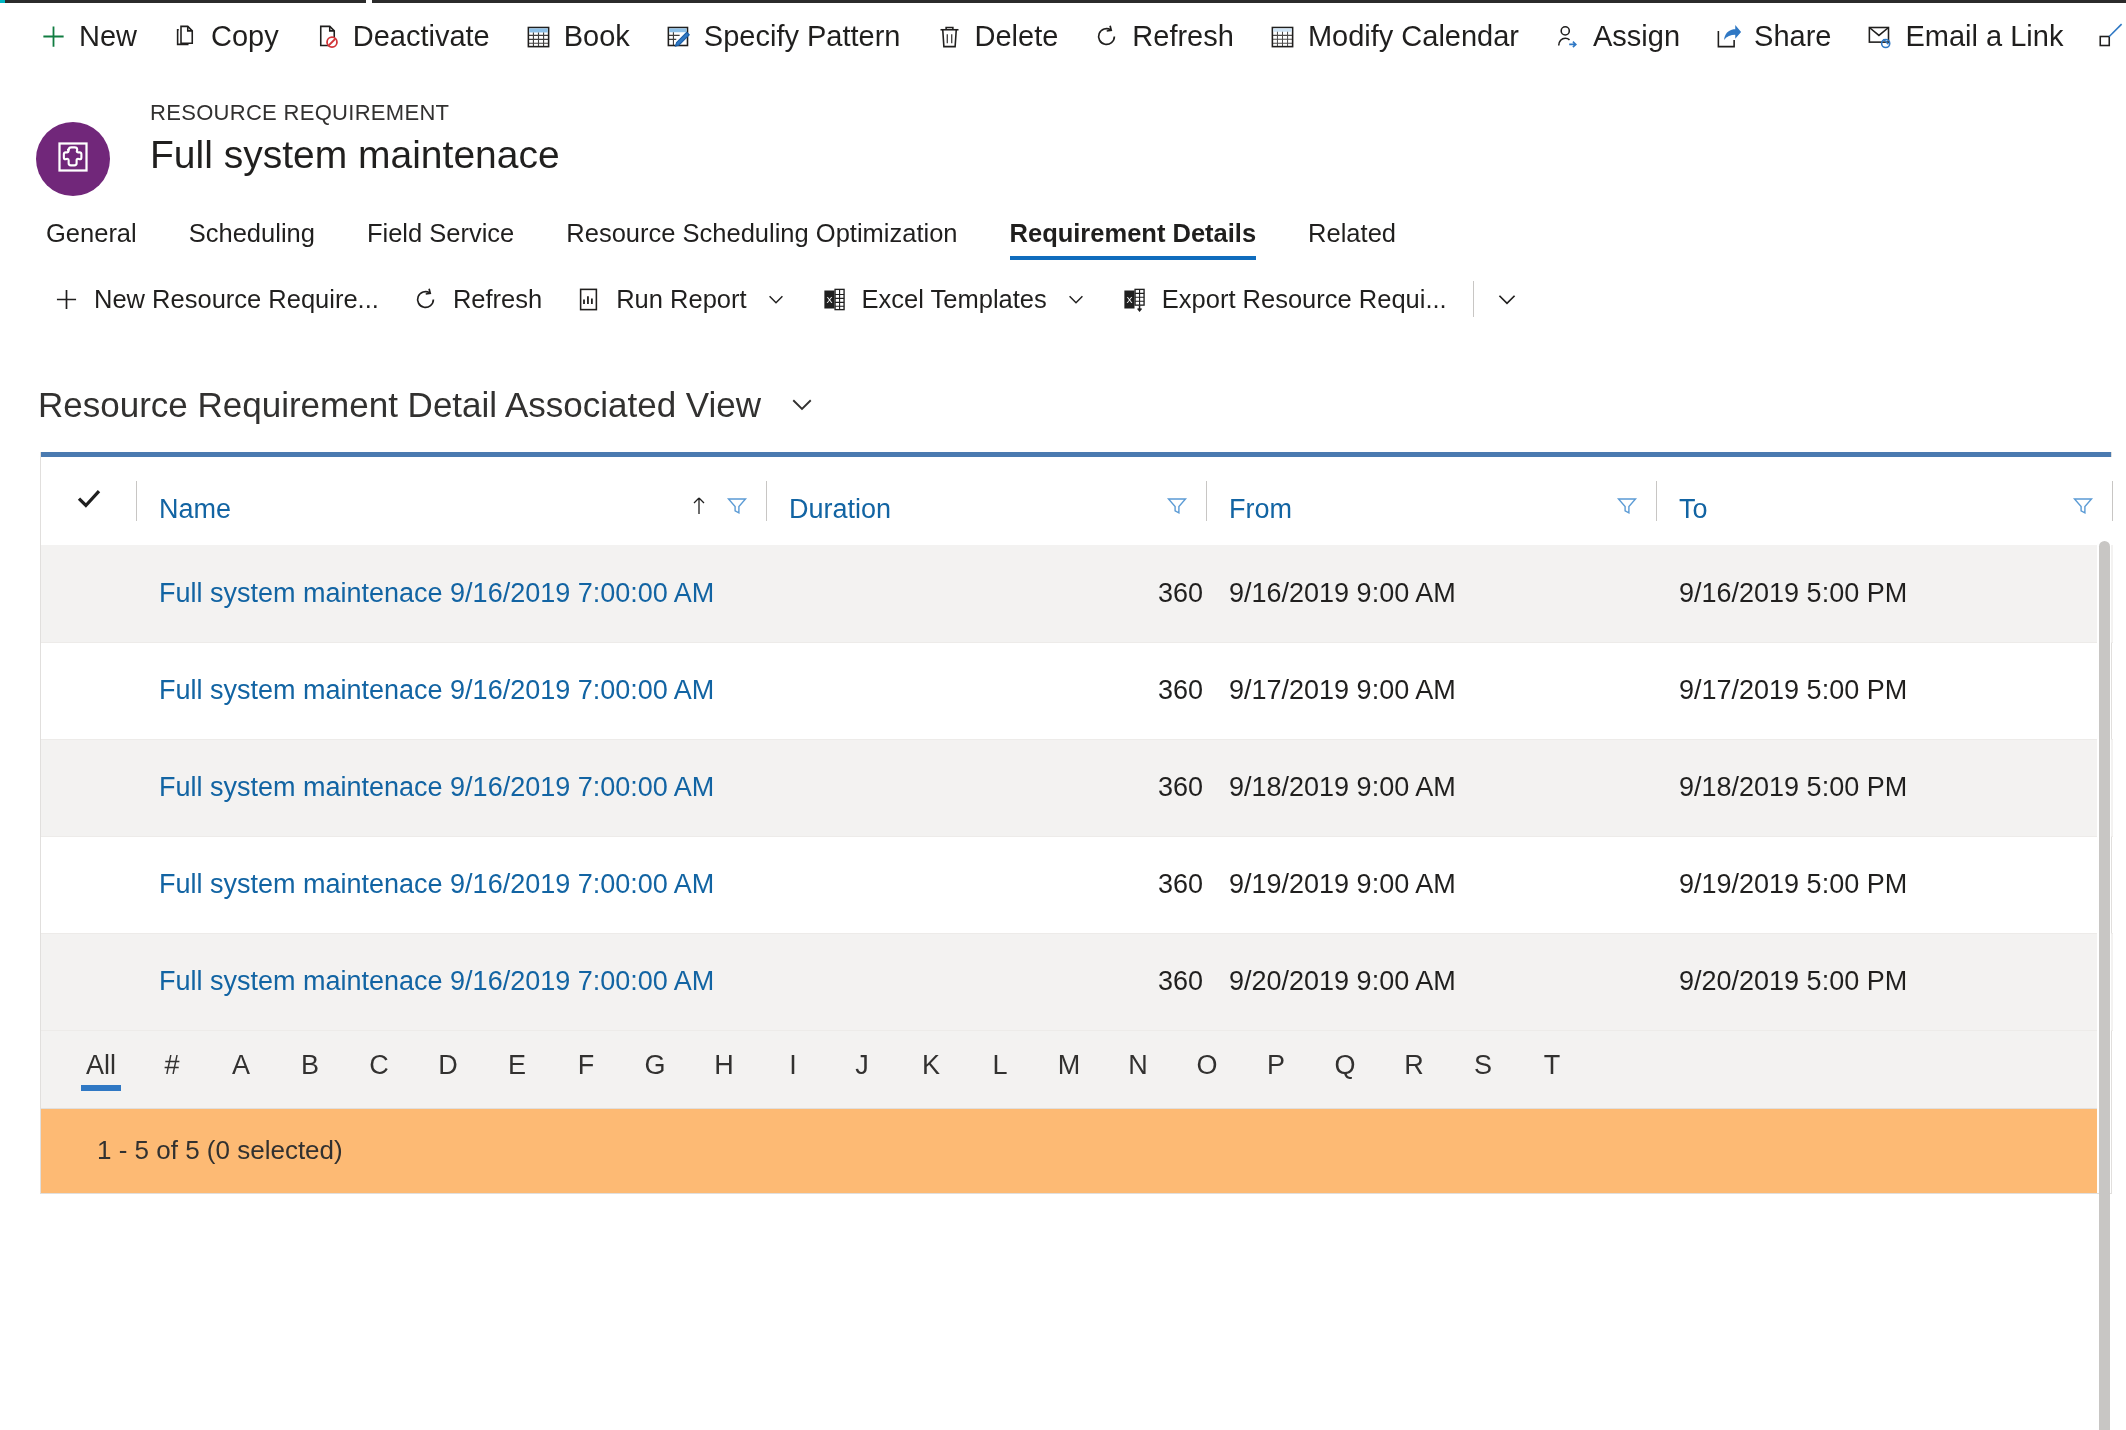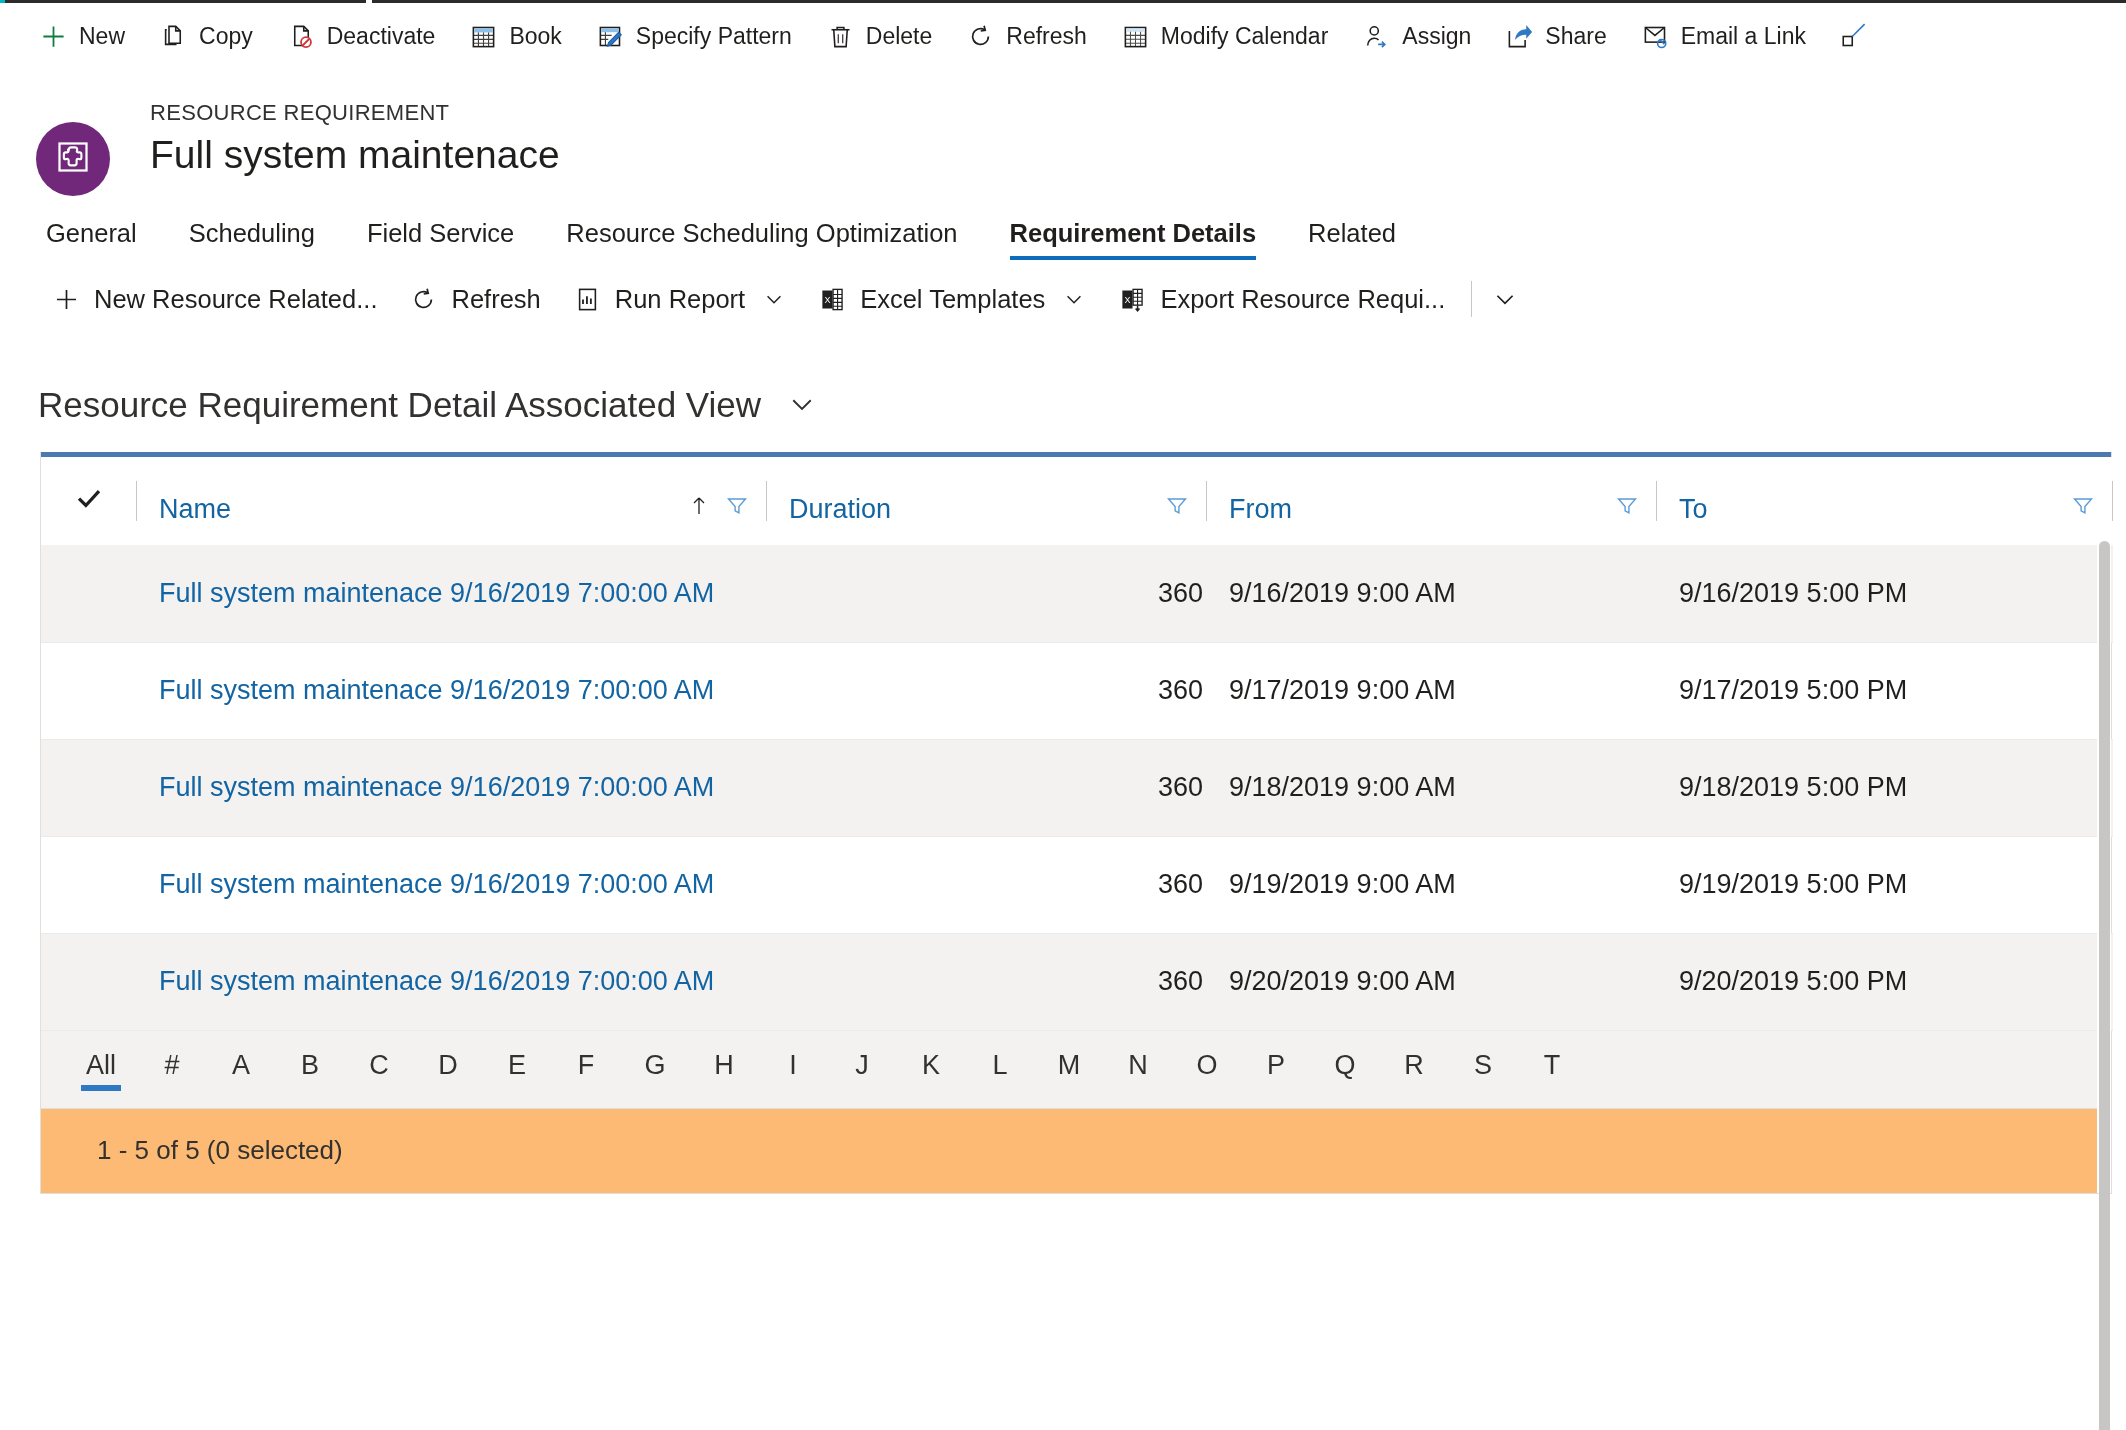--- a/index.html
+++ b/index.html
@@ -24,21 +24,21 @@
     padding-left: 22px;
     gap: 0px;
     white-space: nowrap;
     overflow: hidden;
   }
   .cmd {
     display: flex; align-items: center;
     gap: 11px;
     height: 46px;
     padding: 0 17px;
-    font-size: 23px;
+    font-size: 29px;
     color: #201f1e;
     cursor: pointer;
     flex: 0 0 auto;
   }
   .cmd .ico { width: 29px; height: 29px; display: inline-flex; align-items: center; justify-content: center; flex: 0 0 auto; }
   .cmd .ico svg { display: block; }
   .cmd-label { line-height: 1; }
   .cmd.clip { padding-right: 0; overflow: hidden; }
 
   
@@ -380,21 +380,21 @@
 </div>
 
 <div class="subbar">
 
   <div class="sub">
     <span class="ico">
       <svg width="27" height="27" viewBox="0 0 24 24">
           <path d="M12 3.5v17M3.5 12h17" stroke="#201f1e" stroke-width="1.5" fill="none"></path>
         </svg>
     </span>
-    <span>New Resource Related...</span>
+    <span>New Resource Require...</span>
   </div>
 
   <div class="sub">
     <span class="ico">
       <svg width="27" height="27" viewBox="0 0 24 24" fill="none" stroke="#201f1e" stroke-width="1.5">
         <path d="M19 12a7 7 0 1 1-3.2-5.9"></path>
           <path d="M15.2 2.5l1 4-4 0.6"></path>
       </svg>
     </span>
     <span>Refresh</span>

